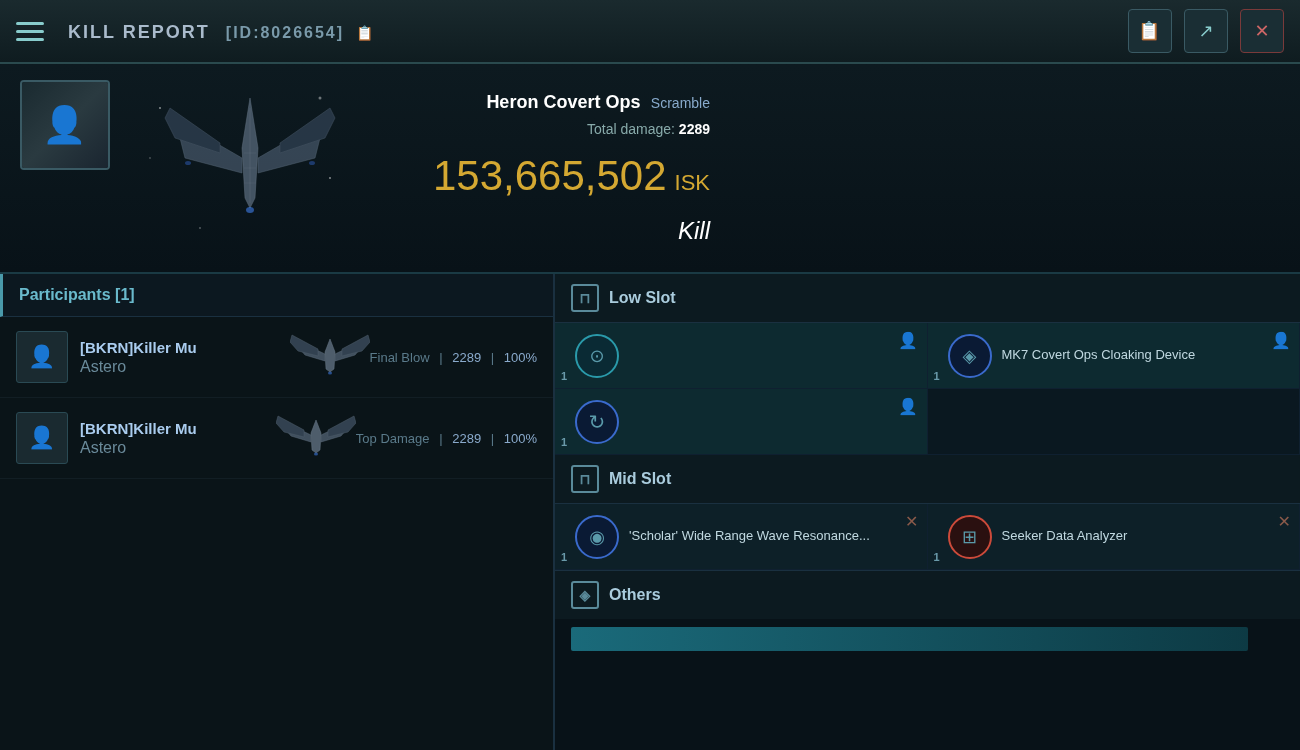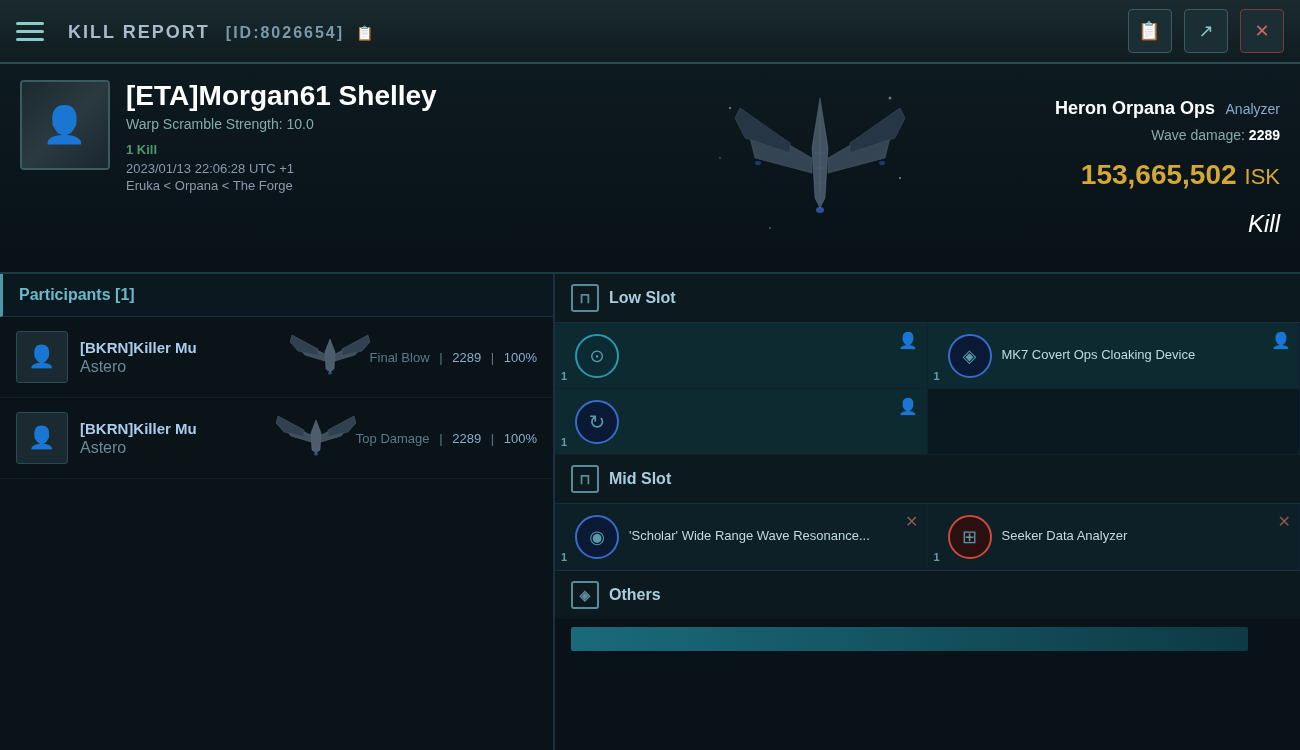--- a/index.html
+++ b/index.html
@@ -139,22 +139,22 @@
       font-size: 14px;
       color: #88aacc;
       font-weight: 400;
     }
     .damage-label {
       font-size: 14px;
       color: #88aaaa;
       margin-top: 4px;
     }
     .isk-value {
-      font-size: 28px;
-      font-weight: 700;
+      font-size: 42px;
+      font-weight: 400;
       color: #d4a832;
       line-height: 1;
       margin-top: 8px;
     }
     .isk-label {
       font-size: 22px;
       color: #d4a832;
       margin-left: 8px;
     }
     .kill-badge {
@@ -354,27 +354,20 @@
     <div class="header-btn">📋</div>
     <div class="header-btn">↗</div>
     <div class="header-btn close-btn">✕</div>
   </div>
 </div>
 
 <div class="victim-section">
   <div class="victim-avatar">
     <div class="avatar-placeholder">👤</div>
   </div>
-  <div class="victim-info">
-    <div class="victim-name">[ETA]Morgan61 Shelley</div>
-    <div class="victim-warp">Warp Scramble Strength: 10.0</div>
-    <div class="victim-kills">1 Kill</div>
-    <div class="victim-date">2023/01/13 22:06:28 UTC +1</div>
-    <div class="victim-location">Eruka &lt; Orpana &lt; The Forge</div>
-  </div>
 
   <div class="ship-area">
     <svg class="ship-svg" viewBox="0 0 220 180" xmlns="http://www.w3.org/2000/svg">
 
       <circle cx="20" cy="30" r="1" fill="#ffffff" opacity="0.5"></circle>
       <circle cx="180" cy="20" r="1.5" fill="#ffffff" opacity="0.4"></circle>
       <circle cx="60" cy="150" r="1" fill="#ffffff" opacity="0.3"></circle>
       <circle cx="190" cy="100" r="1" fill="#ffffff" opacity="0.5"></circle>
       <circle cx="10" cy="80" r="0.8" fill="#ffffff" opacity="0.4"></circle>
 
@@ -397,25 +390,25 @@
         <line x1="0" y1="-60" x2="0" y2="35" stroke="#7a8a9a" stroke-width="0.5" opacity="0.5"></line>
         <line x1="-6" y1="-15" x2="6" y2="-15" stroke="#7a8a9a" stroke-width="0.5" opacity="0.4"></line>
         <line x1="-6" y1="0" x2="6" y2="0" stroke="#7a8a9a" stroke-width="0.5" opacity="0.4"></line>
         <line x1="-6" y1="15" x2="6" y2="15" stroke="#7a8a9a" stroke-width="0.5" opacity="0.4"></line>
       </g>
     </svg>
   </div>
 
   <div class="kill-info">
     <div>
-      <span class="ship-type">Heron Orpana Ops</span>
-      <span class="ship-class" style="margin-left:6px;">Analyzer</span>
+      <span class="ship-type">Heron Covert Ops</span>
+      <span class="ship-class" style="margin-left:6px;">Scramble</span>
     </div>
     <div class="damage-label">
-      <span>Wave damage:</span>
+      <span>Total damage:</span>
       <span style="color:#ffffff;font-weight:700;">2289</span>
     </div>
     <div style="display:flex;align-items:baseline;justify-content:flex-end;margin-top:6px;">
       <span class="isk-value">153,665,502</span>
       <span class="isk-label">ISK</span>
     </div>
     <div class="kill-badge">Kill</div>
   </div>
 </div>
 

